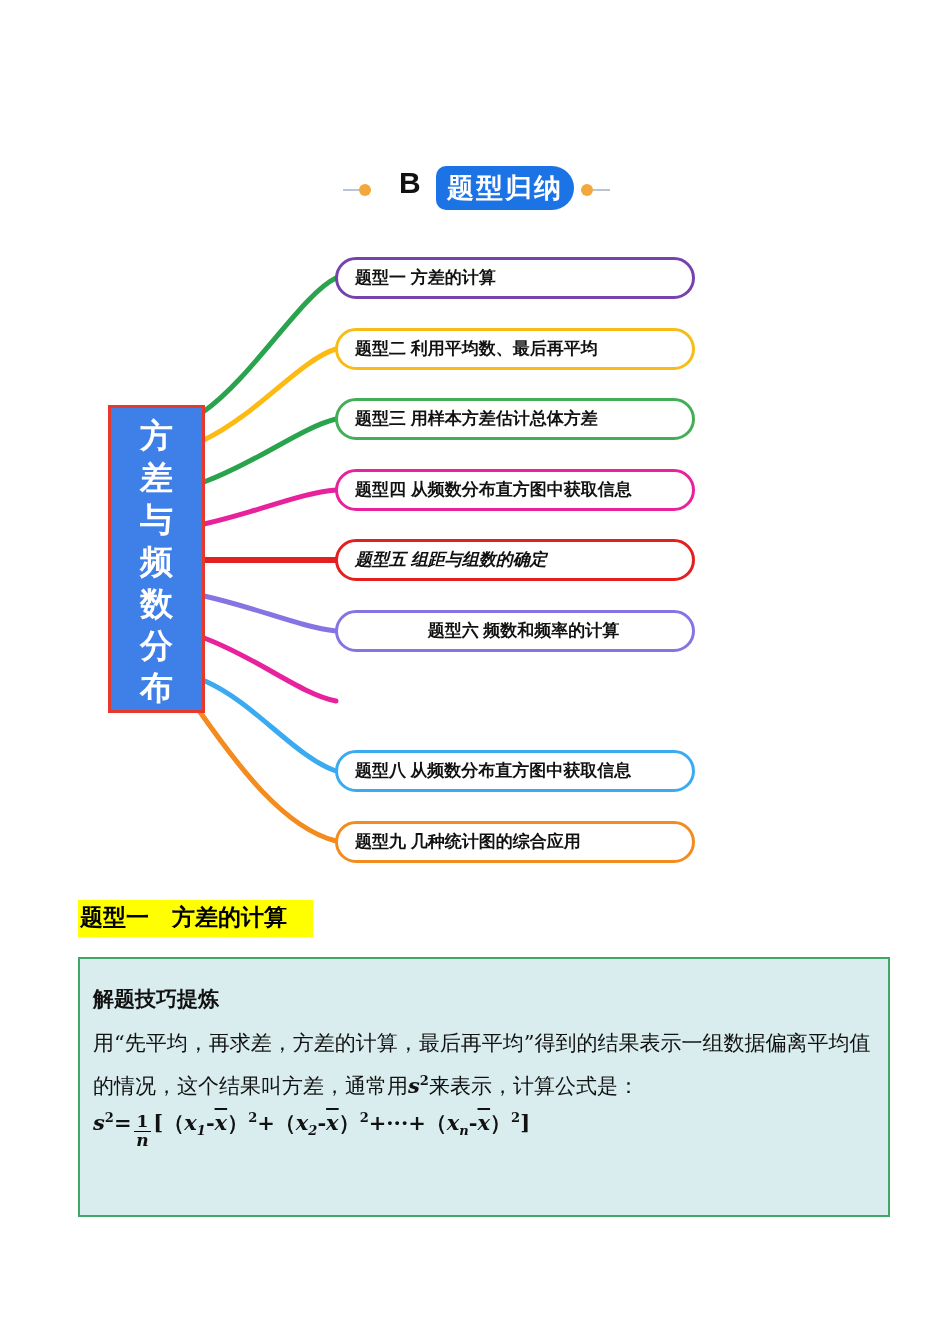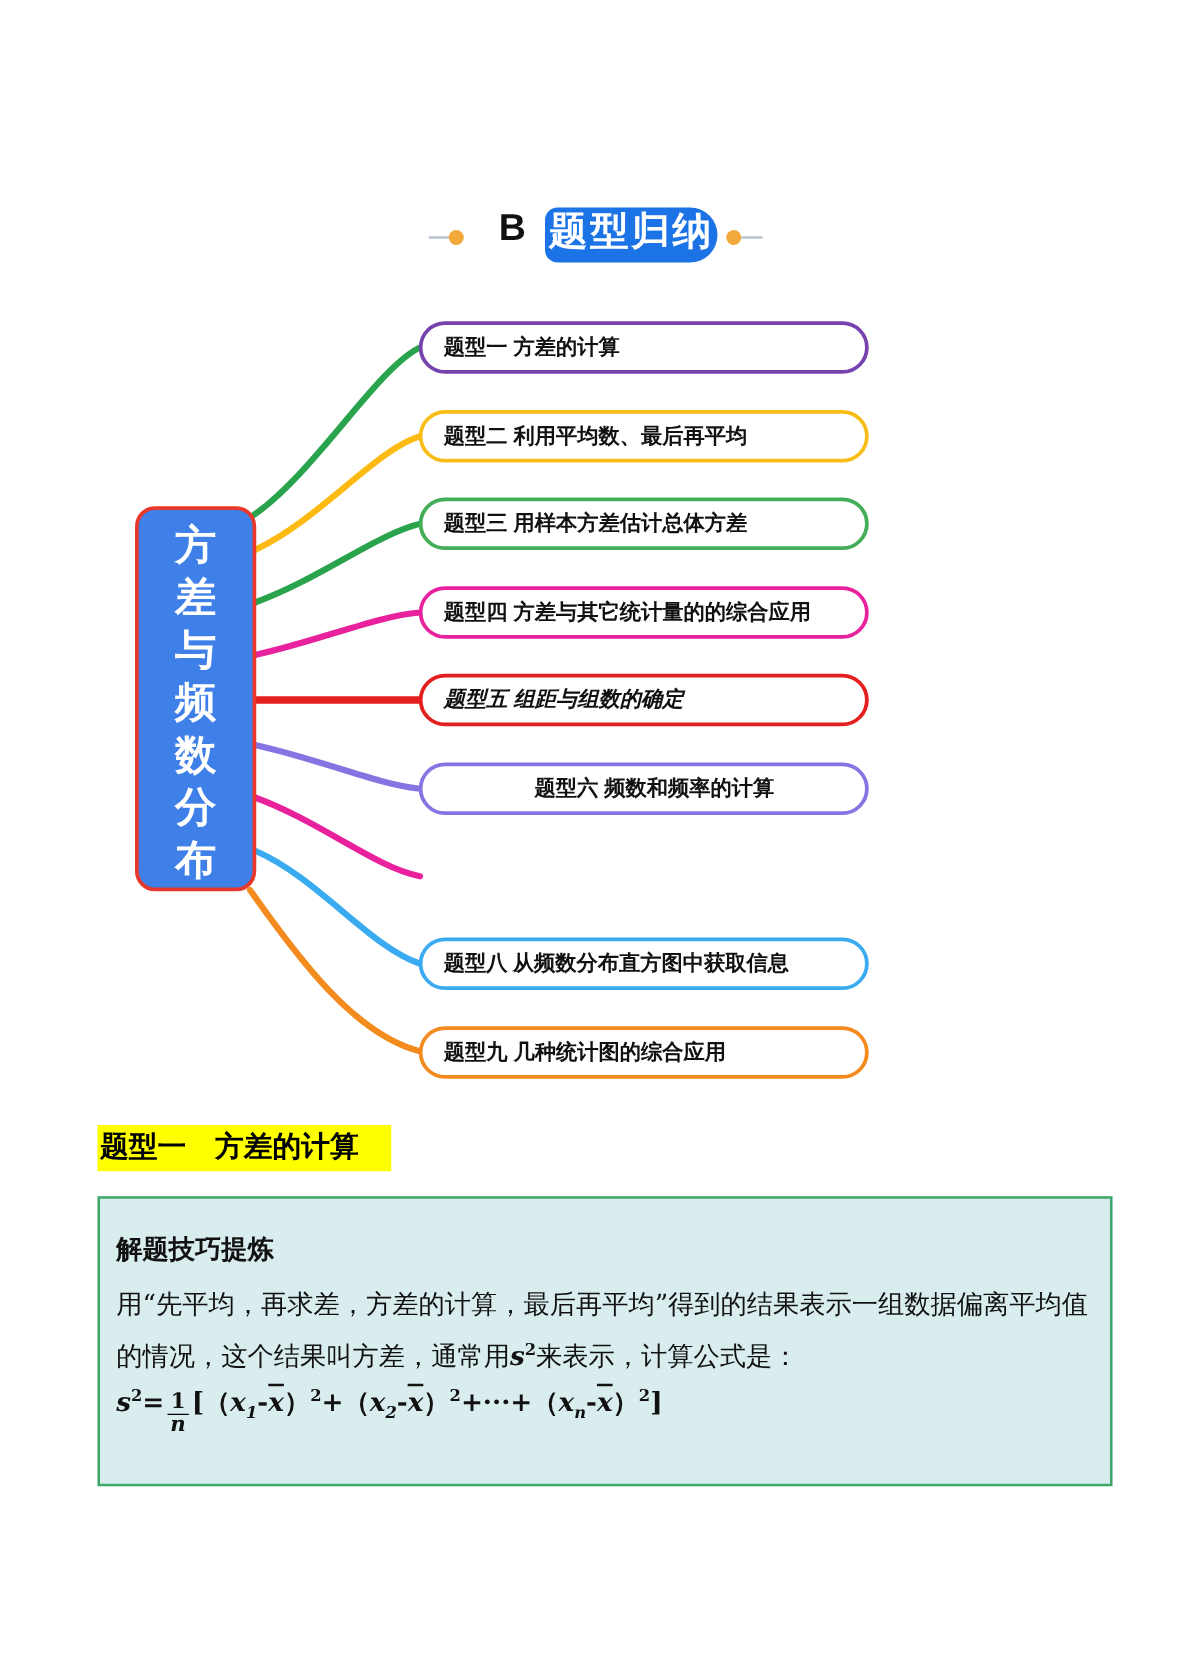--- a/index.html
+++ b/index.html
@@ -5,41 +5,41 @@
   * { margin:0; padding:0; box-sizing:border-box; }
   body { background:#ffffff; font-family:"Liberation Sans", sans-serif; }
   .page { position:relative; width:950px; height:1344px; background:#fff; overflow:hidden; margin:0 auto; }
 
   
   .decor-line { position:absolute; height:2px; background:#b9c4d4; }
   .decor-dot  { position:absolute; width:12px; height:12px; border-radius:50%; background:#f2a83a; }
   .hdr-letter { position:absolute; left:399px; top:166px; font-size:30px; font-weight:700; color:#111; }
   .hdr-badge  { position:absolute; left:436px; top:166px; width:138px; height:44px;
                 background:#1b73e6; border-radius:10px 22px 22px 10px; color:#fff;
-                font-size:31px; font-weight:700; text-align:center; line-height:44px; letter-spacing:2px;font-family:Liberation Mono, monospace; }
+                font-size:27px; font-weight:700; text-align:center; line-height:44px; letter-spacing:2px; }
 
   
   svg.curves { position:absolute; left:0; top:0; pointer-events:none; }
   .topic-box { position:absolute; left:108px; top:405px; width:97px; height:308px;
                background:#3e7fe8; border:3px solid #e6392c; z-index:2; }
   .topic-text { width:38px; margin:7px auto 0; color:#ffffff; font-weight:700; font-size:33px;
                 line-height:42px; text-align:center; word-break:break-all; }
   .capsule { position:absolute; left:335px; width:360px; height:42px; background:#ffffff;
              border:3px solid #888; border-radius:21px; z-index:2;
              font-size:17px; font-weight:700; color:#111; line-height:36px; padding-left:17px;
              white-space:nowrap; overflow:hidden; }
   .cap-1{top:257px;} .cap-2{top:328px;} .cap-3{top:398px;} .cap-4{top:469px;}
   .cap-5{top:539px;font-style:italic;} .cap-6{top:610px;} .cap-7{top:680px;} .cap-8{top:750px;font-family:Liberation Serif, serif;} .cap-9{top:821px;}
 
   
   .sec-heading { position:absolute; left:78px; top:900px; background:#ffff00;
                  font-size:23px; font-weight:700; color:#000; padding:2px 26px 4px 2px; }
 
   
-  .tip-box { position:absolute; left:78px; top:957px; width:812px; height:232px;
+  .tip-box { position:absolute; left:78px; top:957px; width:812px; height:260px;
              background:#d9edee; border:2px solid #3fa768; padding:26px 16px 0 13px;
              font-family:"DejaVu Serif", serif; color:#111; }
   .tip-title { font-size:21px; font-weight:700; }
   .tip-para  { margin-top:12px; font-size:21px; line-height:37px; width:782px; }
   .it  { font-style:italic; }
   .b   { font-weight:700; }
   sup, sub { font-size:0.62em; font-weight:700; }
   .formula { margin-top:4px; font-size:21px; font-weight:700; }
   .frac { display:inline-block; vertical-align:-0.75em; text-align:center; margin:0 2px; line-height:1.05; }
   .frac .num { display:block; font-size:17px; border-bottom:1.6px solid #000; padding:0 3px; font-weight:700; }
@@ -64,28 +64,28 @@
     <path d="M 204 440 C 258 414, 300 360, 336 349" fill="none" stroke-width="5" stroke-linecap="round" stroke="#fcba12"></path>
     <path d="M 204 482 C 258 462, 300 428, 336 419" fill="none" stroke-width="5" stroke-linecap="round" stroke="#2aa34d"></path>
     <path d="M 204 524 C 258 512, 300 493, 336 490" fill="none" stroke-width="5" stroke-linecap="round" stroke="#e8219d"></path>
     <path d="M 204 560 L 336 560" fill="none" stroke-width="6" stroke-linecap="round" stroke="#e31f1f"></path>
     <path d="M 204 596 C 258 608, 300 627, 336 631" fill="none" stroke-width="5" stroke-linecap="round" stroke="#8674e2"></path>
     <path d="M 204 638 C 258 658, 300 694, 336 701" fill="none" stroke-width="5" stroke-linecap="round" stroke="#e8219d"></path>
     <path d="M 205 681 C 255 703, 295 757, 336 771" fill="none" stroke-width="5" stroke-linecap="round" stroke="#3aabf0"></path>
     <path d="M 200 712 C 238 766, 284 828, 336 841" fill="none" stroke-width="5" stroke-linecap="round" stroke="#f38b1f"></path>
   </svg>
 
-  <div class="topic-box" style="background: rgb(62, 127, 232); border-color: rgb(230, 57, 44); border-radius: 16px;">
+  <div class="topic-box" style="background: rgb(62, 127, 232); border-color: rgb(230, 57, 44);">
     <div class="topic-text">方差与频数分布</div>
   </div>
 
   <div class="capsule cap-1" style="border-color: rgb(118, 66, 173);">题型一 方差的计算</div>
   <div class="capsule cap-2" style="border-color: rgb(248, 188, 22);">题型二  利用平均数、最后再平均</div>
   <div class="capsule cap-3" style="border-color: rgb(68, 173, 88);">题型三 用样本方差估计总体方差</div>
-  <div class="capsule cap-4" style="border-color: rgb(232, 33, 157);">题型四  方差与其它统计量的的综合应用</div>
+  <div class="capsule cap-4" style="border-color: rgb(232, 33, 157);">题型四  从频数分布直方图中获取信息</div>
   <div class="capsule cap-5" style="border-color: rgb(227, 31, 31);">题型五 组距与组数的确定</div>
   <div class="capsule cap-6" style="border-color: rgb(134, 116, 226); text-align: center;">题型六 频数和频率的计算</div>
   <div class="capsule cap-8" style="border-color: rgb(58, 171, 240);">题型八 从频数分布直方图中获取信息</div>
   <div class="capsule cap-9" style="border-color: rgb(243, 139, 31);">题型九 几种统计图的综合应用</div>
 
   <div class="sec-heading" style="background: rgb(255, 255, 0);">题型一　方差的计算</div>
 
   <div class="tip-box" style="background: rgb(217, 237, 238); border-color: rgb(63, 167, 104);">
     <div class="tip-title">解题技巧提炼</div>
     <div class="tip-para"><span>用“先平均，再求差，方差的计算，最后再平均”得到的结果表示一组数据偏离平均值的情况，这个结果叫方差，通常用</span><span class="it b">s</span><sup>2</sup><span>来表示，计算公式是：</span></div>

